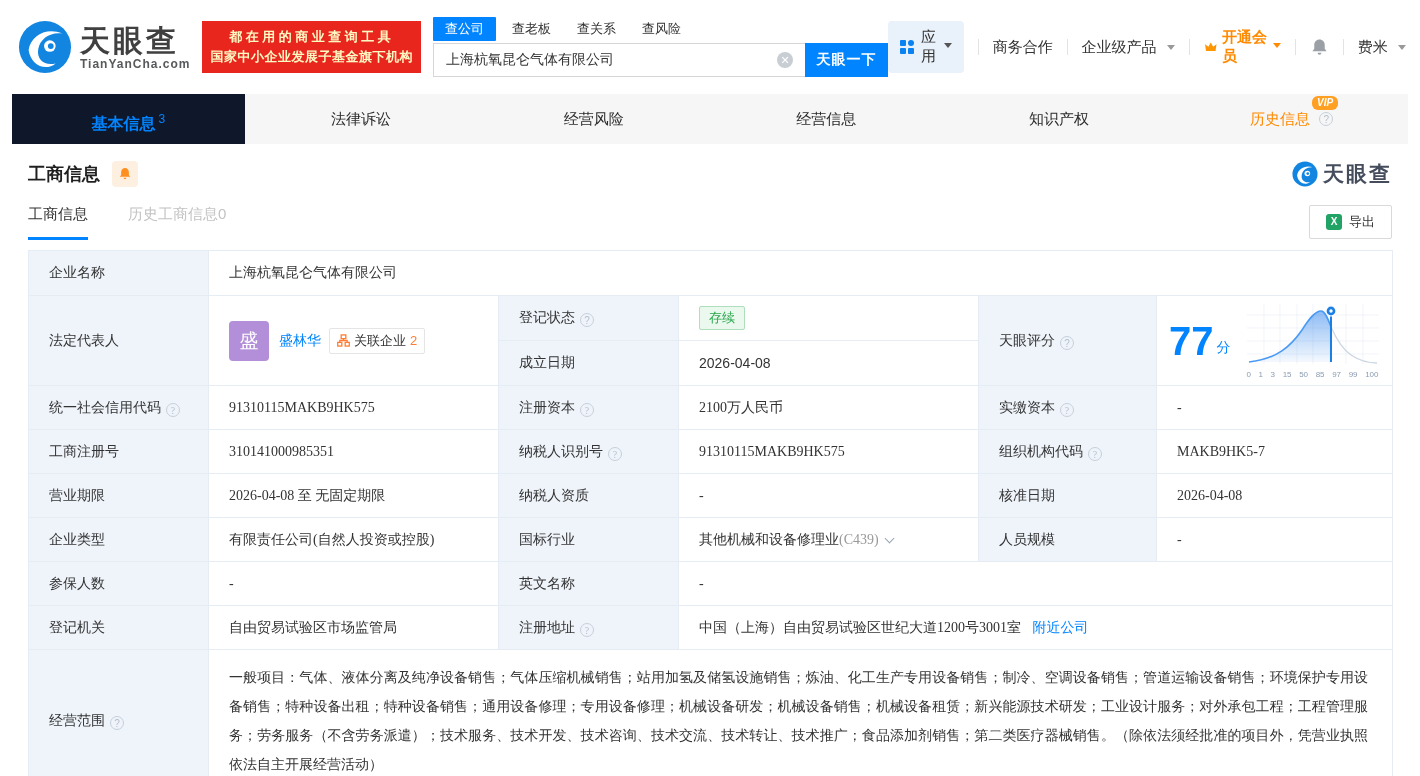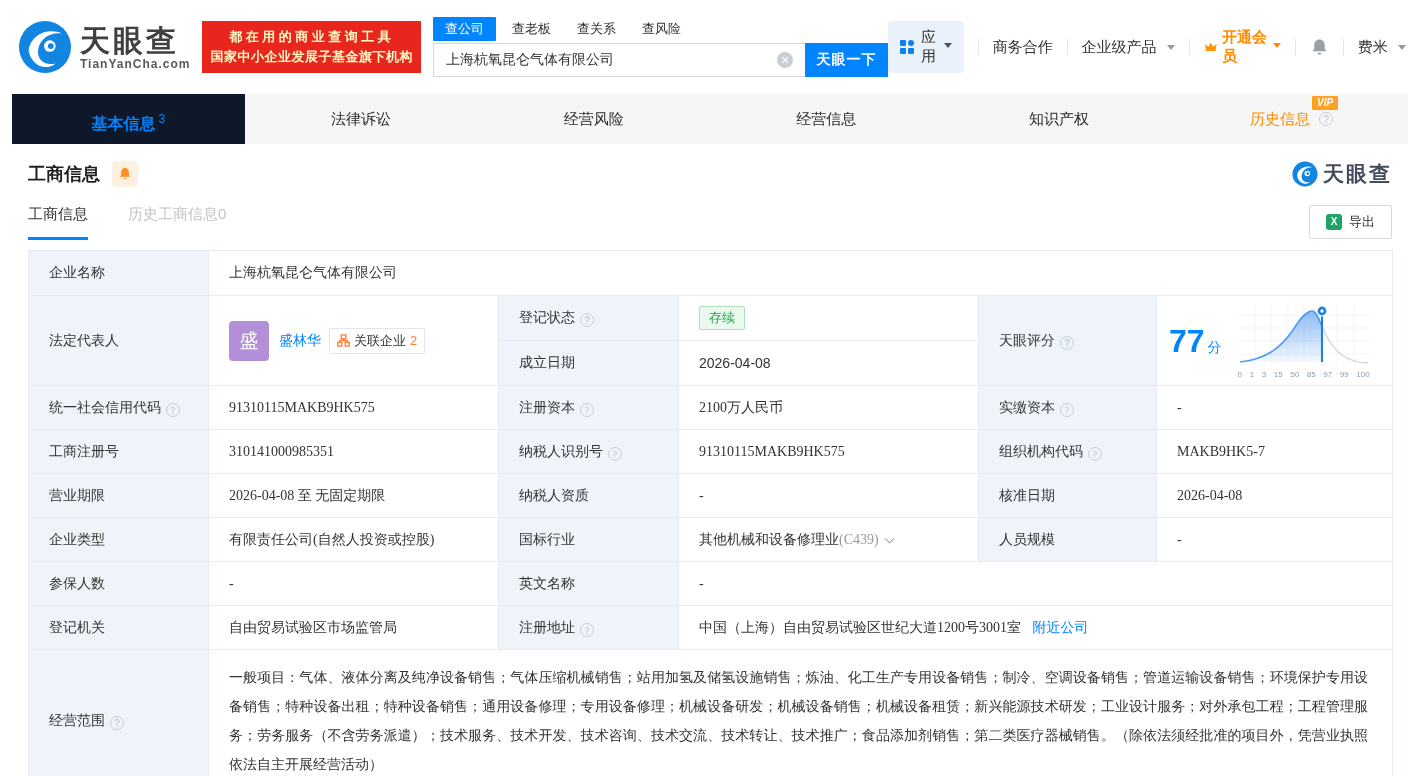--- a/index.html
+++ b/index.html
@@ -39,21 +39,21 @@
   .nav-item { cursor:pointer; color:#333; white-space:nowrap; }
   .vip-link { color:#ff8a00; font-weight:bold; display:flex; align-items:center; cursor:pointer; }
   .bell-btn { cursor:pointer; display:flex; align-items:center; }
 
   
   .main-tabs { height:50px; background:#f6f6f6; margin:0 12px; display:flex; }
   .mtab { flex:1; text-align:center; line-height:50px; font-size:15px; color:#2b2b2b; cursor:pointer; position:relative; }
   .mtab.active { background:#0f172a; color:#0084ff; font-weight:bold; font-size:16px; }
   .mtab sup { font-size:12px; font-weight:normal; margin-left:3px; }
   .mtab.vip-tab { color:#ff8a00; }
-  .vip-badge { position:absolute; top:2px; margin-left:2px; background:#ffa022; color:#fff; font-size:10px; font-weight:bold; font-style:italic; border-radius:1px; padding:1px 5px; line-height:12px; }
+  .vip-badge { position:absolute; top:2px; margin-left:2px; background:#ffa022; color:#fff; font-size:10px; font-weight:bold; font-style:italic; border-radius:6px; padding:1px 5px; line-height:12px; }
 
   
   .content { padding:0 28px; }
   .section-head { display:flex; align-items:center; margin-top:13px; height:34px; }
   .section-title { font-size:18px; font-weight:bold; color:#1f1f1f; }
   .monitor-bell { width:26px; height:26px; background:#fdf0e1; border-radius:4px; margin-left:12px; display:flex; align-items:center; justify-content:center; cursor:pointer; }
   .watermark { margin-left:auto; display:flex; align-items:center; }
   .watermark .wm-text { font-size:21px; font-weight:bold; color:#454d5d; letter-spacing:2px; margin-left:5px; }
 
   .subtab-row { display:flex; align-items:center; margin-top:10px; height:42px; }
@@ -75,21 +75,21 @@
   .status-badge { display:inline-block; background:#eaf8ee; border:1px solid #aedfbc; color:#2ca84e; font-size:13px; padding:2px 9px; border-radius:2px; }
   .rep-cell { display:flex; align-items:center; }
   .avatar { width:40px; height:40px; border-radius:4px; background:#b38fd9; color:#fff; font-size:19px; display:flex; align-items:center; justify-content:center; cursor:pointer; flex:none; }
   .rep-name { margin-left:10px; font-size:14px; }
   .related-badge { display:inline-flex; align-items:center; border:1px solid #e5e5e5; border-radius:2px; padding:3px 7px; margin-left:8px; font-size:13px; cursor:pointer; background:#fff; }
   .related-badge .num { color:#ff7d33; margin-left:4px; }
   .org-icon { margin-right:4px; display:inline-flex; }
   .gray { color:#999; }
   .chev { display:inline-block; width:7px; height:7px; border-right:1.5px solid #98a5b3; border-bottom:1.5px solid #98a5b3; transform:rotate(45deg); margin-left:7px; vertical-align:2px; cursor:pointer; }
   .score-cell { display:flex; align-items:center; }
-  .score-num { font-size:32px; font-weight:bold; color:#0084ff; line-height:1; }
+  .score-num { font-size:40px; font-weight:bold; color:#0084ff; line-height:1; }
   .score-unit { font-size:14px; color:#0084ff; margin:14px 0 0 3px; }
   .score-chart { margin-left:16px; }
   .axis { display:flex; justify-content:space-between; width:132px; font-size:8px; color:#8a9cb2; margin-top:1px; }
   .scope-val { line-height:29px; padding:13px 24px 13px 20px !important; text-align:justify; }
 </style>
 </head>
 <body>
 
 <div class="hairline"></div>
 

